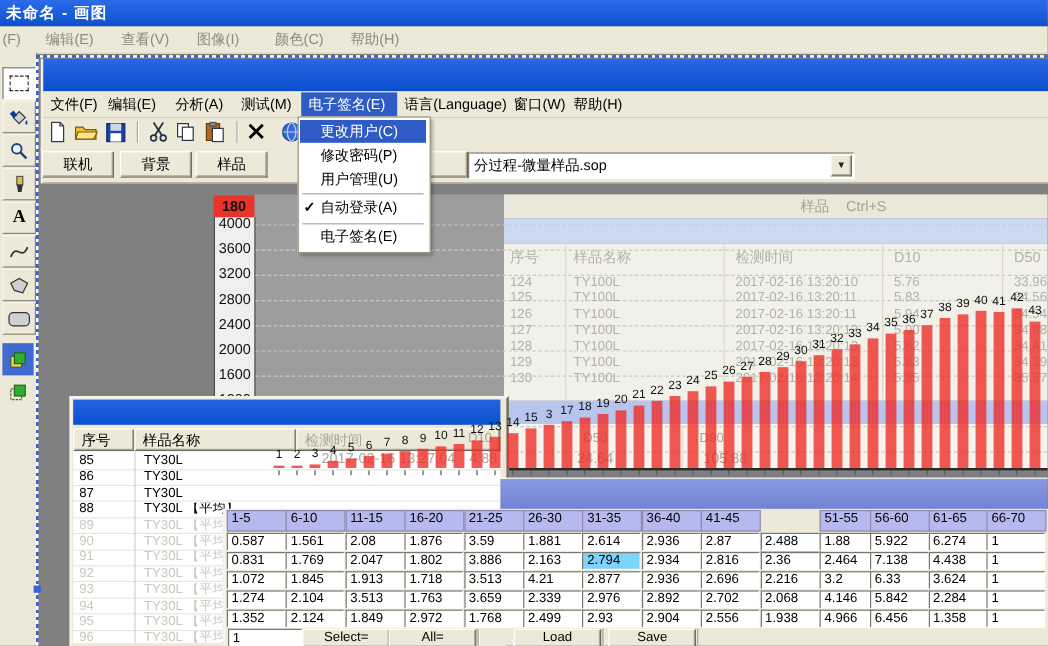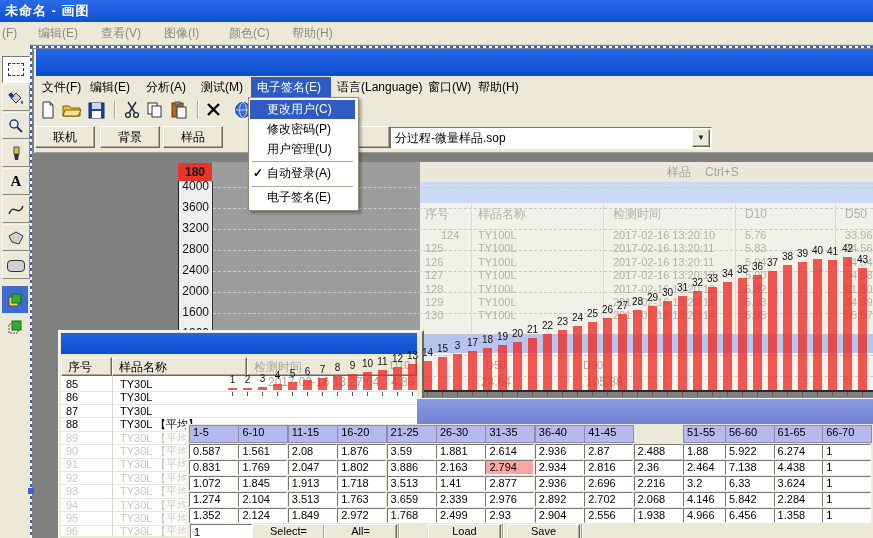--- a/index.html
+++ b/index.html
@@ -208,21 +208,21 @@
     <div class="abs txt" style="left: 835px; top: 204px; width: 1px; height: 129px; background: rgb(219, 217, 206);"></div>
     <div class="abs txt" style="left: 383px; top: 354px; width: 1px; height: 36px; background: rgb(222, 220, 208);"></div>
     <div class="abs txt" style="left: 472px; top: 354px; width: 1px; height: 36px; background: rgb(222, 220, 208);"></div>
     <div class="abs txt" style="left: 568px; top: 354px; width: 1px; height: 36px; background: rgb(222, 220, 208);"></div>
     <div class="abs txt" style="left: 664px; top: 354px; width: 1px; height: 36px; background: rgb(222, 220, 208);"></div>
     <div class="abs txt" style="left: 425px; top: 208px; font-size: 12px; color: rgb(179, 178, 168);">序号</div>
     <div class="abs txt" style="left: 478px; top: 208px; font-size: 12px; color: rgb(179, 178, 168);">样品名称</div>
     <div class="abs txt" style="left: 613px; top: 208px; font-size: 12px; color: rgb(179, 178, 168);">检测时间</div>
     <div class="abs txt" style="left: 745px; top: 208px; font-size: 12px; color: rgb(179, 178, 168);">D10</div>
     <div class="abs txt" style="left: 845px; top: 208px; font-size: 12px; color: rgb(179, 178, 168);">D50</div>
-    <div class="abs txt" style="left: 425px; top: 230px; font-size: 11px; color: rgb(179, 178, 168); margin-left: 16px;">124</div>
+    <div class="abs txt" style="left: 425px; top: 230px; font-size: 11px; color: rgb(179, 178, 168);">124</div>
     <div class="abs txt" style="left: 478px; top: 230px; font-size: 11px; color: rgb(179, 178, 168);">TY100L</div>
     <div class="abs txt" style="left: 613px; top: 230px; font-size: 11px; color: rgb(179, 178, 168);">2017-02-16 13:20:10</div>
     <div class="abs txt" style="left: 745px; top: 230px; font-size: 11px; color: rgb(179, 178, 168);">5.76</div>
     <div class="abs txt" style="left: 845px; top: 230px; font-size: 11px; color: rgb(179, 178, 168);">33.96</div>
     <div class="abs txt" style="left: 425px; top: 243.4px; font-size: 11px; color: rgb(179, 178, 168);">125</div>
     <div class="abs txt" style="left: 478px; top: 243.4px; font-size: 11px; color: rgb(179, 178, 168);">TY100L</div>
     <div class="abs txt" style="left: 613px; top: 243.4px; font-size: 11px; color: rgb(179, 178, 168);">2017-02-16 13:20:11</div>
     <div class="abs txt" style="left: 745px; top: 243.4px; font-size: 11px; color: rgb(179, 178, 168);">5.83</div>
     <div class="abs txt" style="left: 845px; top: 243.4px; font-size: 11px; color: rgb(179, 178, 168);">34.56</div>
     <div class="abs txt" style="left: 425px; top: 256.8px; font-size: 11px; color: rgb(179, 178, 168);">126</div>
@@ -232,21 +232,21 @@
     <div class="abs txt" style="left: 845px; top: 256.8px; font-size: 11px; color: rgb(179, 178, 168);">34.54</div>
     <div class="abs txt" style="left: 425px; top: 270.2px; font-size: 11px; color: rgb(179, 178, 168);">127</div>
     <div class="abs txt" style="left: 478px; top: 270.2px; font-size: 11px; color: rgb(179, 178, 168);">TY100L</div>
     <div class="abs txt" style="left: 613px; top: 270.2px; font-size: 11px; color: rgb(179, 178, 168);">2017-02-16 13:20:13</div>
     <div class="abs txt" style="left: 745px; top: 270.2px; font-size: 11px; color: rgb(179, 178, 168);">5.90</div>
     <div class="abs txt" style="left: 845px; top: 270.2px; font-size: 11px; color: rgb(179, 178, 168);">34.98</div>
     <div class="abs txt" style="left: 425px; top: 283.6px; font-size: 11px; color: rgb(179, 178, 168);">128</div>
     <div class="abs txt" style="left: 478px; top: 283.6px; font-size: 11px; color: rgb(179, 178, 168);">TY100L</div>
     <div class="abs txt" style="left: 613px; top: 283.6px; font-size: 11px; color: rgb(179, 178, 168);">2017-02-16 13:20:13</div>
     <div class="abs txt" style="left: 745px; top: 283.6px; font-size: 11px; color: rgb(179, 178, 168);">5.82</div>
-    <div class="abs txt" style="left: 845px; top: 283.6px; font-size: 11px; color: rgb(179, 178, 168);">61.50</div>
+    <div class="abs txt" style="left: 845px; top: 283.6px; font-size: 11px; color: rgb(179, 178, 168);">34.41</div>
     <div class="abs txt" style="left: 425px; top: 297px; font-size: 11px; color: rgb(179, 178, 168);">129</div>
     <div class="abs txt" style="left: 478px; top: 297px; font-size: 11px; color: rgb(179, 178, 168);">TY100L</div>
     <div class="abs txt" style="left: 613px; top: 297px; font-size: 11px; color: rgb(179, 178, 168);">2017-02-16 13:20:13</div>
     <div class="abs txt" style="left: 745px; top: 297px; font-size: 11px; color: rgb(179, 178, 168);">5.83</div>
     <div class="abs txt" style="left: 845px; top: 297px; font-size: 11px; color: rgb(179, 178, 168);">34.39</div>
     <div class="abs txt" style="left: 425px; top: 310.4px; font-size: 11px; color: rgb(179, 178, 168);">130</div>
     <div class="abs txt" style="left: 478px; top: 310.4px; font-size: 11px; color: rgb(179, 178, 168);">TY100L</div>
     <div class="abs txt" style="left: 613px; top: 310.4px; font-size: 11px; color: rgb(179, 178, 168);">2017-02-16 13:20:14</div>
     <div class="abs txt" style="left: 745px; top: 310.4px; font-size: 11px; color: rgb(179, 178, 168);">5.95</div>
     <div class="abs txt" style="left: 845px; top: 310.4px; font-size: 11px; color: rgb(179, 178, 168);">35.57</div>
@@ -468,34 +468,34 @@
     <div class="abs txt" style="left: 683px; top: 444px; width: 44px; height: 12px; background: rgb(255, 255, 255); border-width: 1px; border-style: solid; border-image: initial; border-color: rgb(123, 120, 107) rgb(255, 255, 255) rgb(255, 255, 255) rgb(123, 120, 107); font-size: 11px; padding: 1px 0px 0px 3px;">1.88</div>
     <div class="abs txt" style="left: 725px; top: 444px; width: 44px; height: 12px; background: rgb(255, 255, 255); border-width: 1px; border-style: solid; border-image: initial; border-color: rgb(123, 120, 107) rgb(255, 255, 255) rgb(255, 255, 255) rgb(123, 120, 107); font-size: 11px; padding: 1px 0px 0px 3px;">5.922</div>
     <div class="abs txt" style="left: 773.6px; top: 444px; width: 44px; height: 12px; background: rgb(255, 255, 255); border-width: 1px; border-style: solid; border-image: initial; border-color: rgb(123, 120, 107) rgb(255, 255, 255) rgb(255, 255, 255) rgb(123, 120, 107); font-size: 11px; padding: 1px 0px 0px 3px;">6.274</div>
     <div class="abs txt" style="left: 822.2px; top: 444px; width: 44px; height: 12px; background: rgb(255, 255, 255); border-width: 1px; border-style: solid; border-image: initial; border-color: rgb(123, 120, 107) rgb(255, 255, 255) rgb(255, 255, 255) rgb(123, 120, 107); font-size: 11px; padding: 1px 0px 0px 3px;">1</div>
     <div class="abs txt" style="left: 189px; top: 459.9px; width: 44px; height: 12px; background: rgb(255, 255, 255); border-width: 1px; border-style: solid; border-image: initial; border-color: rgb(123, 120, 107) rgb(255, 255, 255) rgb(255, 255, 255) rgb(123, 120, 107); font-size: 11px; padding: 1px 0px 0px 3px;">0.831</div>
     <div class="abs txt" style="left: 238.4px; top: 459.9px; width: 44px; height: 12px; background: rgb(255, 255, 255); border-width: 1px; border-style: solid; border-image: initial; border-color: rgb(123, 120, 107) rgb(255, 255, 255) rgb(255, 255, 255) rgb(123, 120, 107); font-size: 11px; padding: 1px 0px 0px 3px;">1.769</div>
     <div class="abs txt" style="left: 287.8px; top: 459.9px; width: 44px; height: 12px; background: rgb(255, 255, 255); border-width: 1px; border-style: solid; border-image: initial; border-color: rgb(123, 120, 107) rgb(255, 255, 255) rgb(255, 255, 255) rgb(123, 120, 107); font-size: 11px; padding: 1px 0px 0px 3px;">2.047</div>
     <div class="abs txt" style="left: 337.2px; top: 459.9px; width: 44px; height: 12px; background: rgb(255, 255, 255); border-width: 1px; border-style: solid; border-image: initial; border-color: rgb(123, 120, 107) rgb(255, 255, 255) rgb(255, 255, 255) rgb(123, 120, 107); font-size: 11px; padding: 1px 0px 0px 3px;">1.802</div>
     <div class="abs txt" style="left: 386.6px; top: 459.9px; width: 44px; height: 12px; background: rgb(255, 255, 255); border-width: 1px; border-style: solid; border-image: initial; border-color: rgb(123, 120, 107) rgb(255, 255, 255) rgb(255, 255, 255) rgb(123, 120, 107); font-size: 11px; padding: 1px 0px 16px 3px;">3.886</div>
     <div class="abs txt" style="left: 436px; top: 459.9px; width: 44px; height: 12px; background: rgb(255, 255, 255); border-width: 1px; border-style: solid; border-image: initial; border-color: rgb(123, 120, 107) rgb(255, 255, 255) rgb(255, 255, 255) rgb(123, 120, 107); font-size: 11px; padding: 1px 0px 0px 3px;">2.163</div>
-    <div class="abs txt" style="left: 485.4px; top: 459.9px; width: 44px; height: 12px; background: #fca5a5; border-width: 1px; border-style: solid; border-image: initial; border-color: rgb(123, 120, 107) rgb(255, 255, 255) rgb(255, 255, 255) rgb(123, 120, 107); font-size: 11px; padding: 1px 0px 0px 3px;">2.794</div>
+    <div class="abs txt" style="left: 485.4px; top: 459.9px; width: 44px; height: 12px; background: #7dd3fc; border-width: 1px; border-style: solid; border-image: initial; border-color: rgb(123, 120, 107) rgb(255, 255, 255) rgb(255, 255, 255) rgb(123, 120, 107); font-size: 11px; padding: 1px 0px 0px 3px;">2.794</div>
     <div class="abs txt" style="left: 534.8px; top: 459.9px; width: 44px; height: 12px; background: rgb(255, 255, 255); border-width: 1px; border-style: solid; border-image: initial; border-color: rgb(123, 120, 107) rgb(255, 255, 255) rgb(255, 255, 255) rgb(123, 120, 107); font-size: 11px; padding: 1px 0px 0px 3px;">2.934</div>
     <div class="abs txt" style="left: 584.2px; top: 459.9px; width: 44px; height: 12px; background: rgb(255, 255, 255); border-width: 1px; border-style: solid; border-image: initial; border-color: rgb(123, 120, 107) rgb(255, 255, 255) rgb(255, 255, 255) rgb(123, 120, 107); font-size: 11px; padding: 1px 0px 0px 3px;">2.816</div>
     <div class="abs txt" style="left: 633.6px; top: 459.9px; width: 44px; height: 12px; background: rgb(255, 255, 255); border-width: 1px; border-style: solid; border-image: initial; border-color: rgb(123, 120, 107) rgb(255, 255, 255) rgb(255, 255, 255) rgb(123, 120, 107); font-size: 11px; padding: 1px 0px 0px 3px;">2.36</div>
     <div class="abs txt" style="left: 683px; top: 459.9px; width: 44px; height: 12px; background: rgb(255, 255, 255); border-width: 1px; border-style: solid; border-image: initial; border-color: rgb(123, 120, 107) rgb(255, 255, 255) rgb(255, 255, 255) rgb(123, 120, 107); font-size: 11px; padding: 1px 0px 0px 3px;">2.464</div>
     <div class="abs txt" style="left: 725px; top: 459.9px; width: 44px; height: 12px; background: rgb(255, 255, 255); border-width: 1px; border-style: solid; border-image: initial; border-color: rgb(123, 120, 107) rgb(255, 255, 255) rgb(255, 255, 255) rgb(123, 120, 107); font-size: 11px; padding: 1px 0px 0px 3px;">7.138</div>
     <div class="abs txt" style="left: 773.6px; top: 459.9px; width: 44px; height: 12px; background: rgb(255, 255, 255); border-width: 1px; border-style: solid; border-image: initial; border-color: rgb(123, 120, 107) rgb(255, 255, 255) rgb(255, 255, 255) rgb(123, 120, 107); font-size: 11px; padding: 1px 0px 0px 3px;">4.438</div>
     <div class="abs txt" style="left: 822.2px; top: 459.9px; width: 44px; height: 12px; background: rgb(255, 255, 255); border-width: 1px; border-style: solid; border-image: initial; border-color: rgb(123, 120, 107) rgb(255, 255, 255) rgb(255, 255, 255) rgb(123, 120, 107); font-size: 11px; padding: 1px 0px 0px 3px;">1</div>
     <div class="abs txt" style="left: 189px; top: 475.8px; width: 44px; height: 12px; background: rgb(255, 255, 255); border-width: 1px; border-style: solid; border-image: initial; border-color: rgb(123, 120, 107) rgb(255, 255, 255) rgb(255, 255, 255) rgb(123, 120, 107); font-size: 11px; padding: 1px 0px 0px 3px;">1.072</div>
     <div class="abs txt" style="left: 238.4px; top: 475.8px; width: 44px; height: 12px; background: rgb(255, 255, 255); border-width: 1px; border-style: solid; border-image: initial; border-color: rgb(123, 120, 107) rgb(255, 255, 255) rgb(255, 255, 255) rgb(123, 120, 107); font-size: 11px; padding: 1px 0px 0px 3px;">1.845</div>
     <div class="abs txt" style="left: 287.8px; top: 475.8px; width: 44px; height: 12px; background: rgb(255, 255, 255); border-width: 1px; border-style: solid; border-image: initial; border-color: rgb(123, 120, 107) rgb(255, 255, 255) rgb(255, 255, 255) rgb(123, 120, 107); font-size: 11px; padding: 1px 0px 0px 3px;">1.913</div>
     <div class="abs txt" style="left: 337.2px; top: 475.8px; width: 44px; height: 12px; background: rgb(255, 255, 255); border-width: 1px; border-style: solid; border-image: initial; border-color: rgb(123, 120, 107) rgb(255, 255, 255) rgb(255, 255, 255) rgb(123, 120, 107); font-size: 11px; padding: 1px 0px 0px 3px;">1.718</div>
     <div class="abs txt" style="left: 386.6px; top: 475.8px; width: 44px; height: 12px; background: rgb(255, 255, 255); border-width: 1px; border-style: solid; border-image: initial; border-color: rgb(123, 120, 107) rgb(255, 255, 255) rgb(255, 255, 255) rgb(123, 120, 107); font-size: 11px; padding: 1px 0px 0px 3px;">3.513</div>
-    <div class="abs txt" style="left: 436px; top: 475.8px; width: 44px; height: 12px; background: rgb(255, 255, 255); border-width: 1px; border-style: solid; border-image: initial; border-color: rgb(123, 120, 107) rgb(255, 255, 255) rgb(255, 255, 255) rgb(123, 120, 107); font-size: 11px; padding: 1px 0px 0px 3px;">1.41</div>
+    <div class="abs txt" style="left: 436px; top: 475.8px; width: 44px; height: 12px; background: rgb(255, 255, 255); border-width: 1px; border-style: solid; border-image: initial; border-color: rgb(123, 120, 107) rgb(255, 255, 255) rgb(255, 255, 255) rgb(123, 120, 107); font-size: 11px; padding: 1px 0px 0px 3px;">4.21</div>
     <div class="abs txt" style="left: 485.4px; top: 475.8px; width: 44px; height: 12px; background: rgb(255, 255, 255); border-width: 1px; border-style: solid; border-image: initial; border-color: rgb(123, 120, 107) rgb(255, 255, 255) rgb(255, 255, 255) rgb(123, 120, 107); font-size: 11px; padding: 1px 0px 0px 3px;">2.877</div>
     <div class="abs txt" style="left: 534.8px; top: 475.8px; width: 44px; height: 12px; background: rgb(255, 255, 255); border-width: 1px; border-style: solid; border-image: initial; border-color: rgb(123, 120, 107) rgb(255, 255, 255) rgb(255, 255, 255) rgb(123, 120, 107); font-size: 11px; padding: 1px 0px 0px 3px;">2.936</div>
     <div class="abs txt" style="left: 584.2px; top: 475.8px; width: 44px; height: 12px; background: rgb(255, 255, 255); border-width: 1px; border-style: solid; border-image: initial; border-color: rgb(123, 120, 107) rgb(255, 255, 255) rgb(255, 255, 255) rgb(123, 120, 107); font-size: 11px; padding: 1px 0px 0px 3px;">2.696</div>
     <div class="abs txt" style="left: 633.6px; top: 475.8px; width: 44px; height: 12px; background: rgb(255, 255, 255); border-width: 1px; border-style: solid; border-image: initial; border-color: rgb(123, 120, 107) rgb(255, 255, 255) rgb(255, 255, 255) rgb(123, 120, 107); font-size: 11px; padding: 1px 0px 0px 3px;">2.216</div>
     <div class="abs txt" style="left: 683px; top: 475.8px; width: 44px; height: 12px; background: rgb(255, 255, 255); border-width: 1px; border-style: solid; border-image: initial; border-color: rgb(123, 120, 107) rgb(255, 255, 255) rgb(255, 255, 255) rgb(123, 120, 107); font-size: 11px; padding: 1px 0px 0px 3px;">3.2</div>
     <div class="abs txt" style="left: 725px; top: 475.8px; width: 44px; height: 12px; background: rgb(255, 255, 255); border-width: 1px; border-style: solid; border-image: initial; border-color: rgb(123, 120, 107) rgb(255, 255, 255) rgb(255, 255, 255) rgb(123, 120, 107); font-size: 11px; padding: 1px 0px 0px 3px;">6.33</div>
     <div class="abs txt" style="left: 773.6px; top: 475.8px; width: 44px; height: 12px; background: rgb(255, 255, 255); border-width: 1px; border-style: solid; border-image: initial; border-color: rgb(123, 120, 107) rgb(255, 255, 255) rgb(255, 255, 255) rgb(123, 120, 107); font-size: 11px; padding: 1px 0px 0px 3px;">3.624</div>
     <div class="abs txt" style="left: 822.2px; top: 475.8px; width: 44px; height: 12px; background: rgb(255, 255, 255); border-width: 1px; border-style: solid; border-image: initial; border-color: rgb(123, 120, 107) rgb(255, 255, 255) rgb(255, 255, 255) rgb(123, 120, 107); font-size: 11px; padding: 1px 0px 0px 3px;">1</div>
     <div class="abs txt" style="left: 189px; top: 491.7px; width: 44px; height: 12px; background: rgb(255, 255, 255); border-width: 1px; border-style: solid; border-image: initial; border-color: rgb(123, 120, 107) rgb(255, 255, 255) rgb(255, 255, 255) rgb(123, 120, 107); font-size: 11px; padding: 1px 0px 0px 3px;">1.274</div>
     <div class="abs txt" style="left: 238.4px; top: 491.7px; width: 44px; height: 12px; background: rgb(255, 255, 255); border-width: 1px; border-style: solid; border-image: initial; border-color: rgb(123, 120, 107) rgb(255, 255, 255) rgb(255, 255, 255) rgb(123, 120, 107); font-size: 11px; padding: 1px 0px 0px 3px;">2.104</div>

